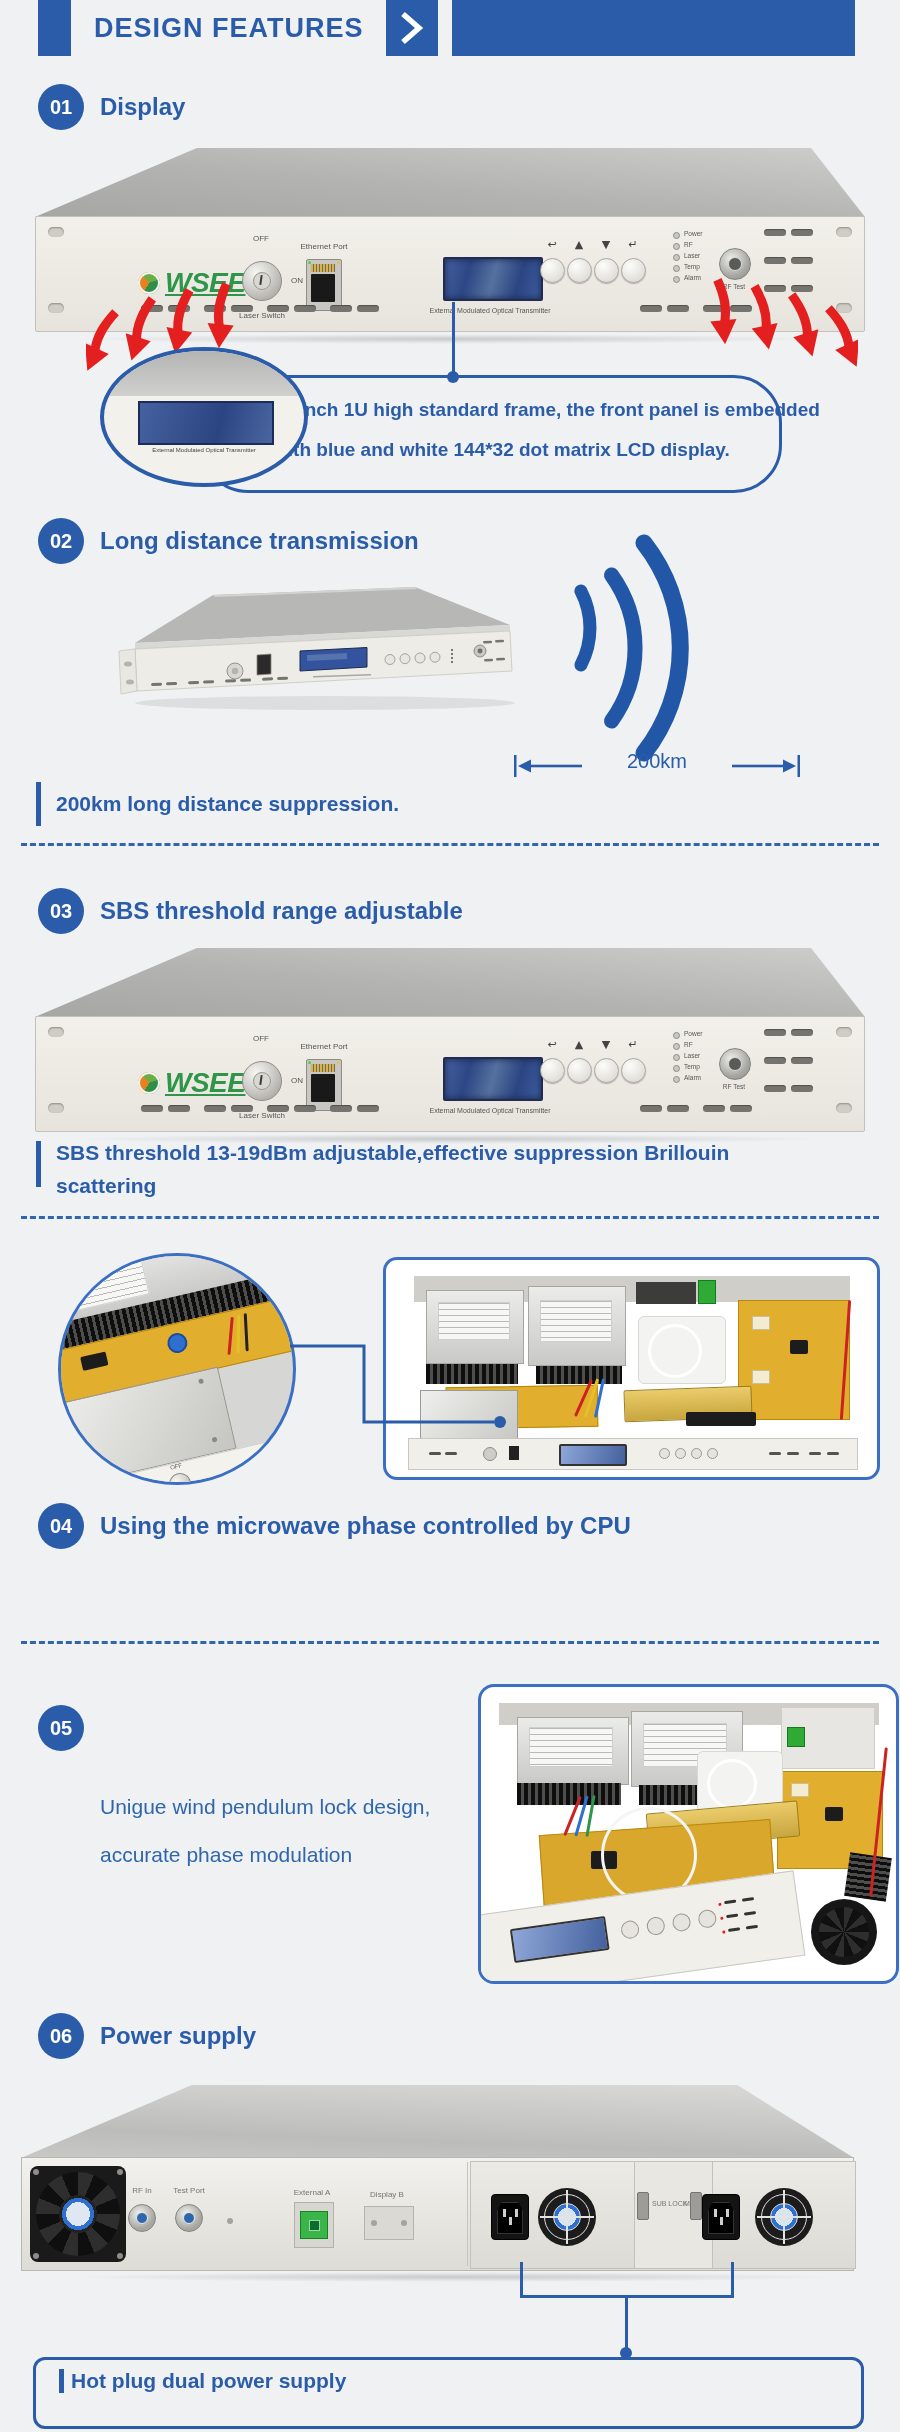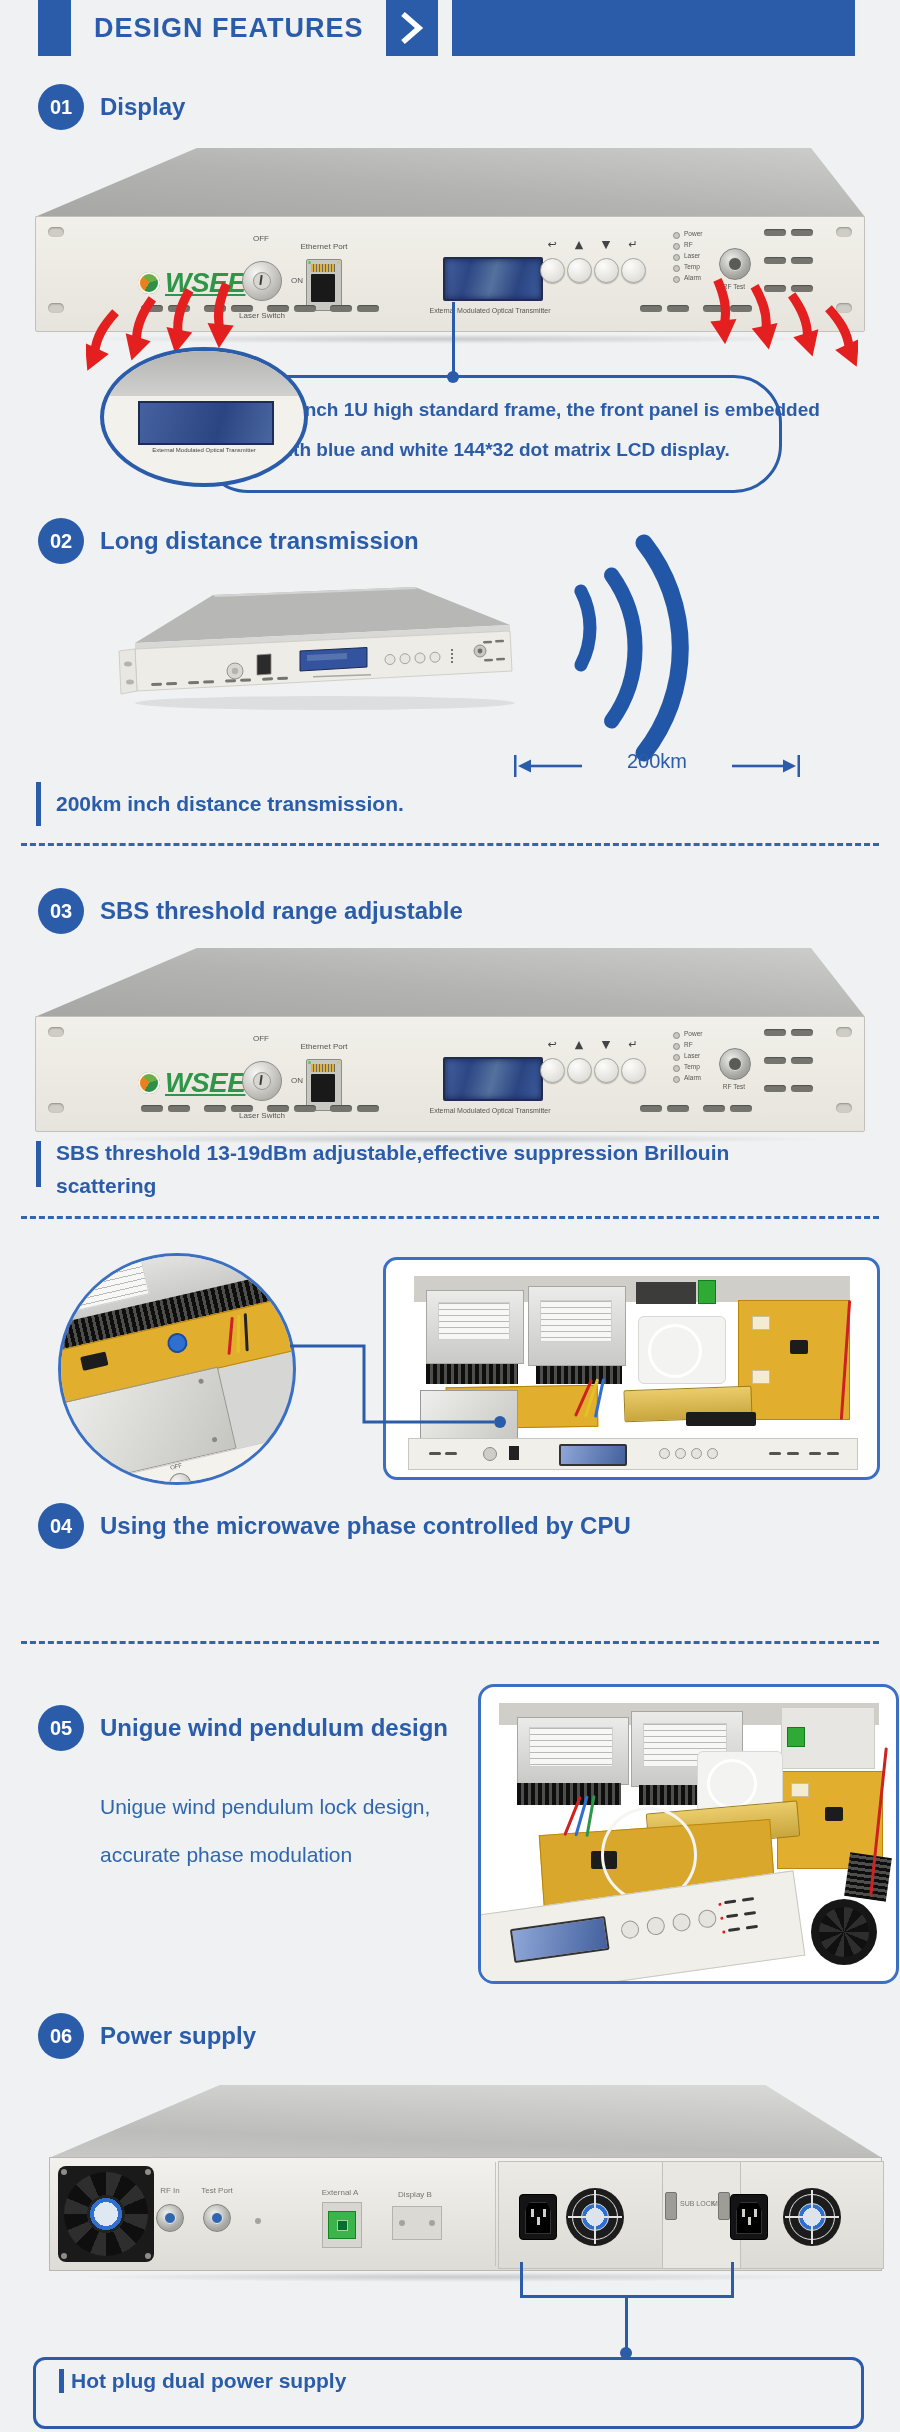--- a/index.html
+++ b/index.html
@@ -114,21 +114,21 @@
   .fpstrip{position:absolute;background:#f1efe9;border:1px solid #c9c7c1;}
   .minilcd{position:absolute;background:linear-gradient(105deg,#8fa7d8,#44619e);border:2px solid #333;border-radius:2px;}
   .minibtn{position:absolute;border-radius:50%;background:#e6e4de;border:1px solid #9a988f;}
   .blackfan{position:absolute;border-radius:50%;background:
             radial-gradient(circle,#3c3c3c 0 18%,#161616 18% 100%);}
   .blackfan:after{content:"";position:absolute;inset:12%;border-radius:50%;
             background:repeating-conic-gradient(#2e2e2e 0 22deg,#101010 22deg 45deg);}
   .mslot{position:absolute;width:12px;height:3px;background:#55534d;border-radius:1.5px;}
 
   
-  .dev-rear{position:absolute;left:49px;top:2085px;width:833px;height:167px;}
+  .dev-rear{position:absolute;left:21px;top:2085px;width:833px;height:167px;}
   .rear-lid{position:absolute;left:0;top:0;width:100%;height:73px;
             background:linear-gradient(182deg,#dadad8,#bcbcba 70%,#c8c8c6);
             clip-path:polygon(20.5% 0,86% 0,100% 100%,0 100%);}
   .rear-panel{position:absolute;left:0;top:72px;width:831px;height:112px;
               background:linear-gradient(#f2f1ed,#dedcd6);border:1px solid #b9b7b1;}
   .bigfan{position:absolute;width:96px;height:96px;border-radius:8px;background:#1a1a1a;}
   .bigfan .rotor{position:absolute;inset:6px;border-radius:50%;
       background:radial-gradient(circle,#dfe7f2 0 12px,#2f6fd0 12px 16px,#222 16px 19px,transparent 19px),
                  repeating-conic-gradient(#2e2e2e 0 22deg,#0f0f0f 22deg 45deg);}
   .bigfan .sc{position:absolute;width:6px;height:6px;border-radius:50%;background:#8f8d87;}
@@ -354,21 +354,21 @@
   <span class="dim-txt">200km</span>
   <svg class="abs" style="left:730px;top:755px" width="70" height="22">
     <g fill="#2a5caa">
         <rect x="2" y="9.7" width="53" height="2.6"></rect>
         <polygon points="66,11 53,4.5 53,17.5"></polygon>
         <rect x="67.5" y="0" width="2.5" height="22"></rect>
       </g>
   </svg>
 
   <div class="vbar" style="left:36px;top:782px;height:44px"></div>
-  <span class="note-b" style="left:56px;top:792px">200km inch distance transmission.</span>
+  <span class="note-b" style="left:56px;top:792px">200km long distance suppression.</span>
   <div class="divider" style="top:843px"></div>
 
   <div class="sechead" style="top:888px">
     <div class="badge">03</div>
     <div class="sectitle">SBS threshold range adjustable</div>
   </div>
 
   <div class="dev-front" style="left:35px;top:948px">
     <div class="dev-lid"></div>
     <div class="dev-panel">
@@ -519,21 +519,20 @@
   </svg>
 
   <div class="sechead" style="top:1503px">
     <div class="badge">04</div>
     <div class="sectitle">Using the microwave phase controlled by CPU</div>
   </div>
   <div class="divider" style="top:1641px"></div>
 
   <div class="sechead" style="top:1705px">
     <div class="badge">05</div>
-    <div class="sectitle">Unigue wind pendulum design</div>
   </div>
   <span class="para" style="left:100px;top:1795px">Unigue wind pendulum lock design,</span>
   <span class="para" style="left:100px;top:1843px">accurate phase modulation</span>
 
   <div class="box5">
     <div class="abs" style="left:18px;top:16px;width:380px;height:22px;background:#cfcec9"></div>
     <div class="abs sliver" style="left:36px;top:30px;width:110px;height:66px"></div>
     <div class="abs sticker" style="left:48px;top:40px;width:82px;height:38px"></div>
     <div class="abs sliver" style="left:150px;top:24px;width:110px;height:74px"></div>
     <div class="abs sticker" style="left:162px;top:36px;width:82px;height:42px"></div>

